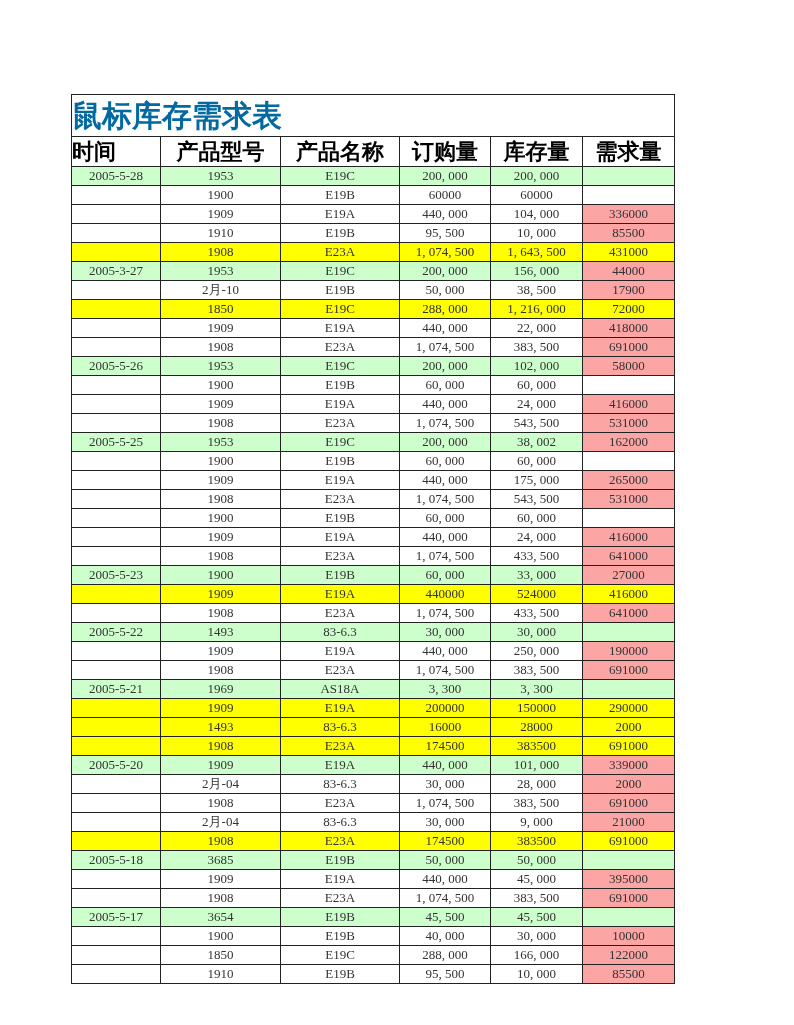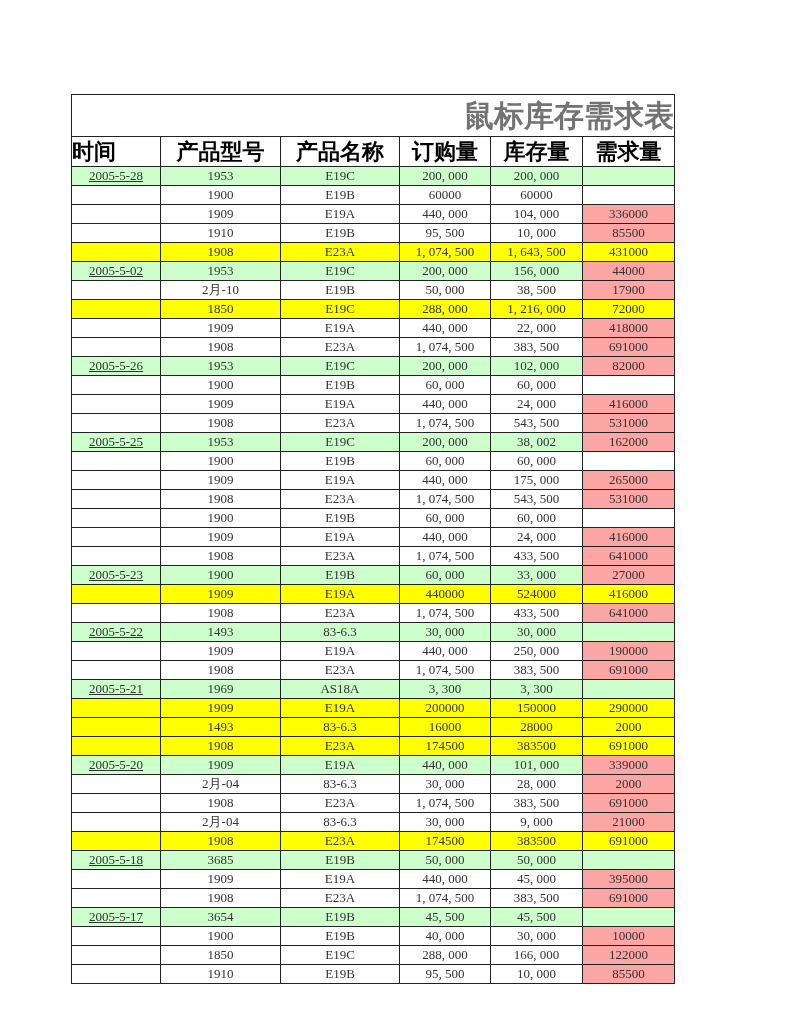--- a/index.html
+++ b/index.html
@@ -23,25 +23,25 @@
     table-layout: fixed;
   }
   .sheet td {
     border: 1px solid #222;
     padding: 0;
     overflow: hidden;
     white-space: nowrap;
   }
   .title-cell {
     height: 41px;
-    text-align: right;
+    text-align: left;
     font-family: "DejaVu Sans", "Liberation Sans", sans-serif;
     font-weight: bold;
     font-size: 30px;
-    color: #737373;
+    color: #0369a1;
     line-height: 41px;
   }
   .hdr td {
     height: 29px;
     font-family: Liberation Sans, sans-serif;
     font-weight: bold;
     font-size: 22px;
     line-height: 29px;
     text-align: center;
     color: #000;
@@ -52,21 +52,21 @@
     line-height: 18px;
     font-size: 13px;
     text-align: center;
     color: #333;
     font-family: "Liberation Serif", "DejaVu Serif", serif;
   }
   .row.green td { background: #ccffcc; }
   .row.yellow td { background: #ffff00; }
   .row.white td { background: #ffffff; }
   .row td.gray { background: #fca5a5; }
-  .row td.date { text-align: center; text-decoration: underline; }
+  .row td.date { text-align: center; }
 </style>
 </head>
 <body>
 
 <table class="sheet">
   <colgroup>
     <col style="width:89px">
     <col style="width:120px">
     <col style="width:119px">
     <col style="width:91px">
@@ -119,21 +119,21 @@
       </tr>
       <tr class="row yellow">
         <td class="date"></td>
         <td>1908</td>
         <td>E23A</td>
         <td>1, 074, 500</td>
         <td>1, 643, 500</td>
         <td>431000</td>
       </tr>
       <tr class="row green">
-        <td class="date">2005-5-02</td>
+        <td class="date">2005-3-27</td>
         <td>1953</td>
         <td>E19C</td>
         <td>200, 000</td>
         <td>156, 000</td>
         <td class="gray">44000</td>
       </tr>
       <tr class="row white">
         <td class="date"></td>
         <td>2月-10</td>
         <td>E19B</td>
@@ -164,21 +164,21 @@
         <td>1, 074, 500</td>
         <td>383, 500</td>
         <td class="gray">691000</td>
       </tr>
       <tr class="row green">
         <td class="date">2005-5-26</td>
         <td>1953</td>
         <td>E19C</td>
         <td>200, 000</td>
         <td>102, 000</td>
-        <td class="gray">82000</td>
+        <td class="gray">58000</td>
       </tr>
       <tr class="row white">
         <td class="date"></td>
         <td>1900</td>
         <td>E19B</td>
         <td>60, 000</td>
         <td>60, 000</td>
         <td></td>
       </tr>
       <tr class="row white">

